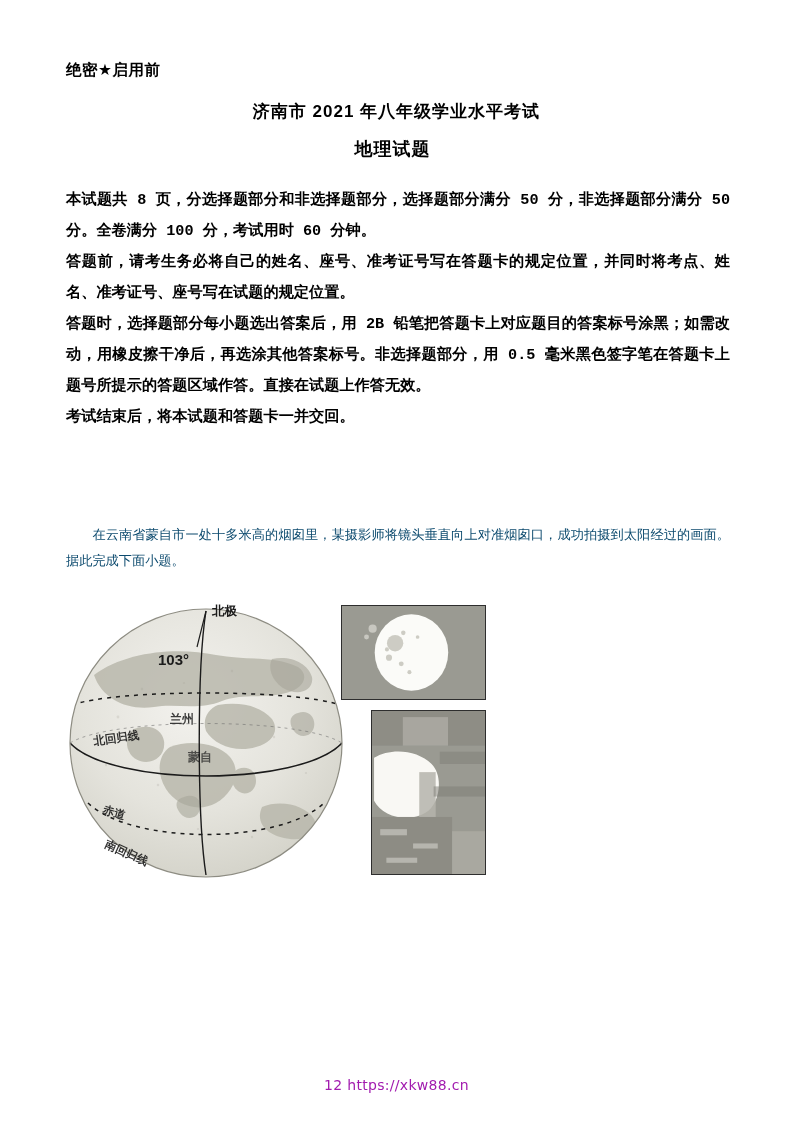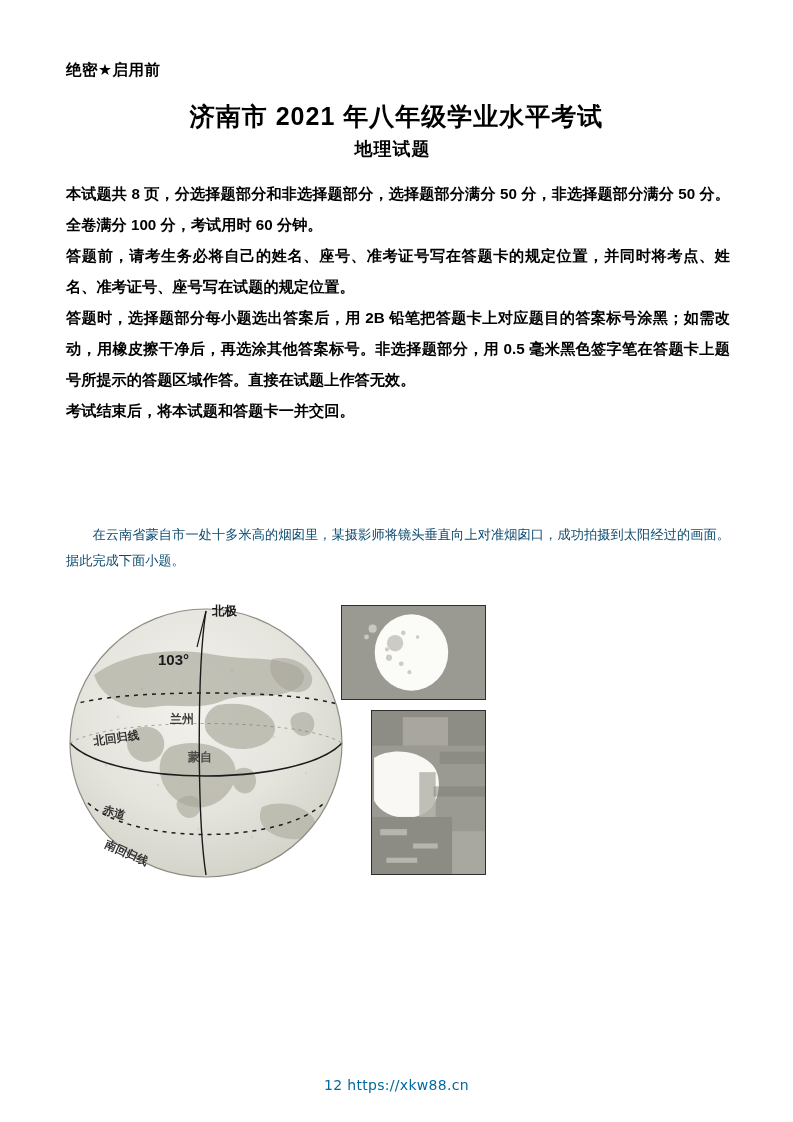--- a/index.html
+++ b/index.html
@@ -35,42 +35,42 @@
 
   
   .title-main {
     position: absolute;
     left: 0;
     right: 0;
     top: 100px;
     text-align: center;
     font-family: "Liberation Sans", "DejaVu Sans", sans-serif;
     font-weight: bold;
-    font-size: 25px;
+    font-size: 17px;
     letter-spacing: 1px;
   }
   .title-sub {
     position: absolute;
     left: 0;
     right: 8px;
     top: 137px;
     text-align: center;
     font-family: "Liberation Sans", "DejaVu Sans", sans-serif;
     font-weight: bold;
     font-size: 18px;
     letter-spacing: 1px;
   }
 
   
   .instructions {
     position: absolute;
     left: 66px;
-    top: 178px;
+    top: 185px;
     width: 664px;
-    font-family: Liberation Sans, sans-serif;
+    font-family: Liberation Mono, monospace;
     font-weight: bold;
     font-size: 15.2px;
     line-height: 31px;
     text-align: justify;
     text-justify: inter-ideograph;
   }
   .instructions p {
     margin: 0;
   }
 
@@ -180,21 +180,21 @@
 
   
   .footer {
     position: absolute;
     left: 0;
     right: 0;
     top: 1077px;
     text-align: center;
     font-family: "DejaVu Sans", "Liberation Sans", sans-serif;
     font-size: 14px;
-    color: #0369a1;
+    color: #a21caf;
     letter-spacing: 0.3px;
   }
 </style>
 </head>
 <body>
 
 <div class="page">
 
   <div class="secret-line">绝密★启用前</div>
 

